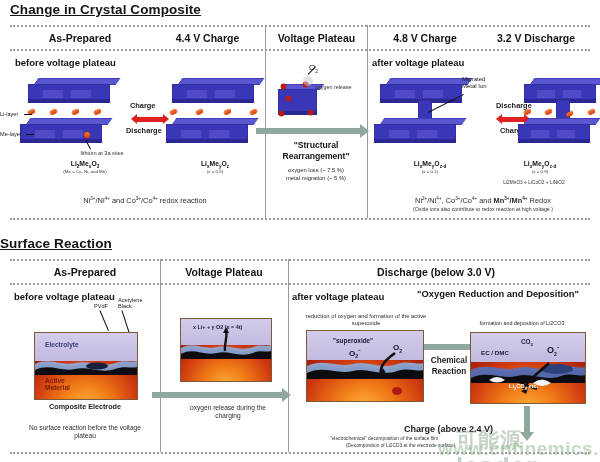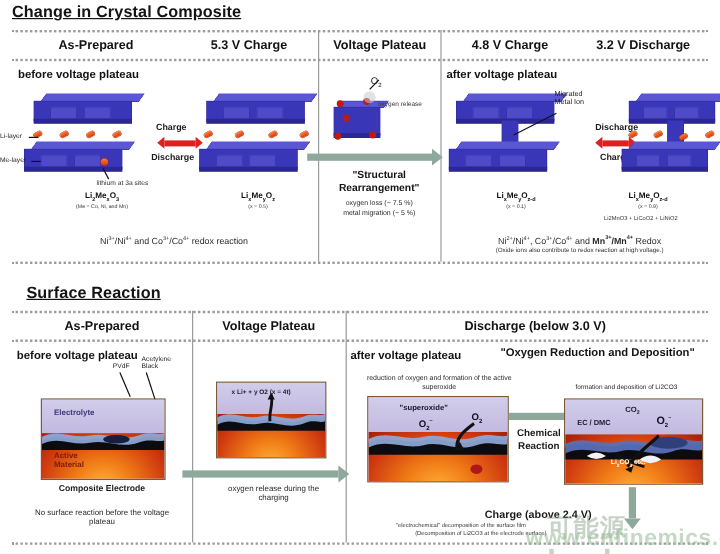--- a/index.html
+++ b/index.html
@@ -2,21 +2,21 @@
 <html><head>
 <meta charset="utf-8">
 <style>
   html,body{margin:0;padding:0;background:#ffffff;}
   body{width:600px;height:462px;position:relative;overflow:hidden;
        font-family:"Liberation Sans","DejaVu Sans",sans-serif;color:#1b1b1b;}
 
   .sec-title{font-size:13.5px;font-weight:bold;text-decoration:underline;
              letter-spacing:.1px;color:#141414;}
   #title-crystal{position:absolute;left:10px;top:2px;}
-  #title-surface{position:absolute;left:22px;top:236px;}
+  #title-surface{position:absolute;left:0;top:236px;}
 
   .hrule{position:absolute;height:0;border-top:2px dotted #9a9a9a;}
   .vrule{position:absolute;width:0;border-left:1px solid #9a9a9a;}
 
   .colhead{position:absolute;font-size:10.5px;font-weight:bold;text-align:center;color:#131313;}
   .subhead{position:absolute;font-size:9.5px;font-weight:bold;color:#131313;}
   .cap{position:absolute;font-size:6.4px;color:#2a2a2a;text-align:center;line-height:1.25;}
   .cap-b{position:absolute;font-size:7.2px;font-weight:bold;color:#1b1b1b;text-align:center;line-height:1.25;}
   .tiny{position:absolute;font-size:4.4px;color:#333;text-align:center;line-height:1.2;}
   .formula{position:absolute;font-size:6.8px;font-weight:bold;text-align:center;color:#111;}
@@ -74,21 +74,21 @@
 <div class="sec-title" id="title-crystal">Change in Crystal Composite</div>
 
 <div class="hrule" style="left:10px;width:580px;top:25px;"></div>
 <div class="hrule" style="left:10px;width:580px;top:49px;"></div>
 <div class="hrule" style="left:10px;width:580px;top:218px;"></div>
 
 <div class="vrule" style="left:265px;top:25px;height:193px;"></div>
 <div class="vrule" style="left:367px;top:25px;height:193px;"></div>
 
 <div class="colhead" style="left:15px;top:32px;width:130px;">As-Prepared</div>
-<div class="colhead" style="left:150px;top:32px;width:115px;">5.3 V Charge</div>
+<div class="colhead" style="left:150px;top:32px;width:115px;">4.4 V Charge</div>
 <div class="colhead" style="left:267px;top:32px;width:99px;">Voltage Plateau</div>
 <div class="colhead" style="left:370px;top:32px;width:110px;">4.8 V Charge</div>
 <div class="colhead" style="left:482px;top:32px;width:108px;">3.2 V Discharge</div>
 
 <div class="subhead" style="left:15px;top:57px;">before voltage plateau</div>
 <div class="subhead" style="left:372px;top:57px;">after voltage plateau</div>
 
 <div class="slab" style="left:28px;top:78px;width:90px;height:28px;">
   <i class="top" style="left:8px;top:0;width:82px;height:7px;transform:skewX(-36deg);"></i>
   <i style="left:0;top:6px;width:82px;height:17px;"></i>
@@ -225,21 +225,21 @@
 
 <div class="hrule" style="left:10px;width:580px;top:259px;"></div>
 <div class="hrule" style="left:10px;width:580px;top:283px;"></div>
 <div class="hrule" style="left:10px;width:580px;top:452px;"></div>
 
 <div class="vrule" style="left:160px;top:259px;height:193px;"></div>
 <div class="vrule" style="left:288px;top:259px;height:193px;"></div>
 
 <div class="colhead" style="left:14px;top:266px;width:142px;">As-Prepared</div>
 <div class="colhead" style="left:162px;top:266px;width:124px;">Voltage Plateau</div>
-<div class="colhead" style="left:296px;top:266px;width:300px;">Discharge (below 3.0 V)</div>
+<div class="colhead" style="left:286px;top:266px;width:300px;">Discharge (below 3.0 V)</div>
 
 <div class="subhead" style="left:14px;top:291px;">before voltage plateau</div>
 <div class="subhead" style="left:292px;top:291px;">after voltage plateau</div>
 <div class="quote" style="left:400px;top:288px;width:196px;font-size:9.4px;">"Oxygen Reduction and Deposition"</div>
 
 <div class="lbl" style="left:94px;top:303px;font-size:5.6px;">PVdF</div>
 <div class="lbl" style="left:118px;top:297px;width:34px;font-size:5.6px;line-height:1.15;">Acetylene<br>Black</div>
 <div class="ptr" style="left:100px;top:310px;width:22px;transform:rotate(67deg);"></div>
 <div class="ptr" style="left:122px;top:310px;width:24px;transform:rotate(72deg);"></div>
 

